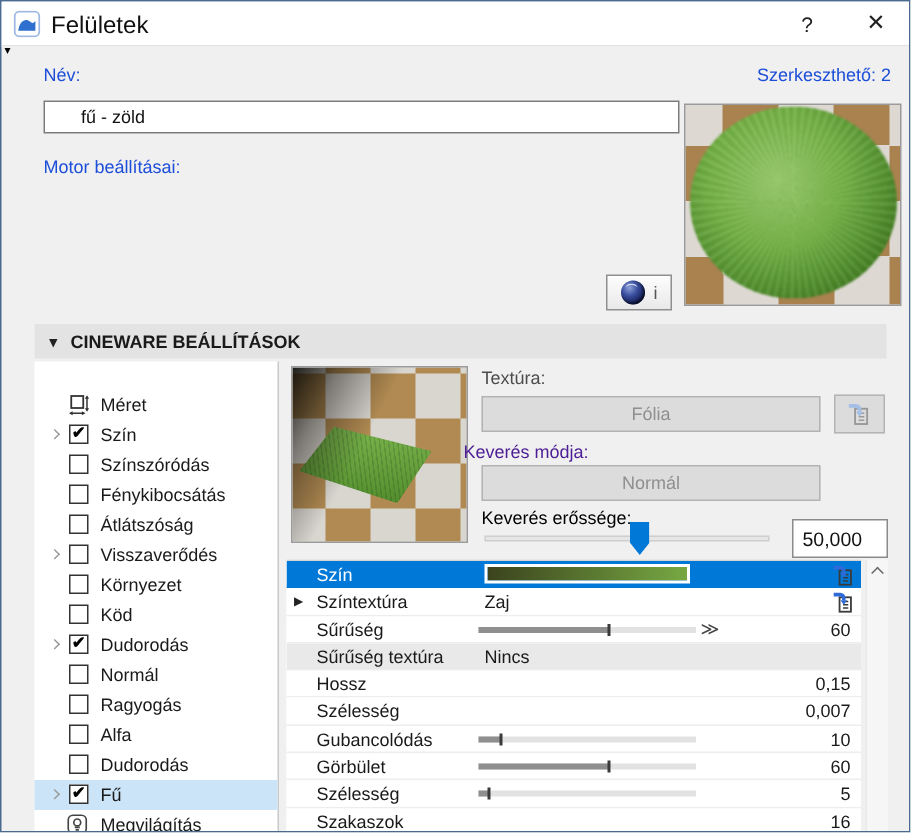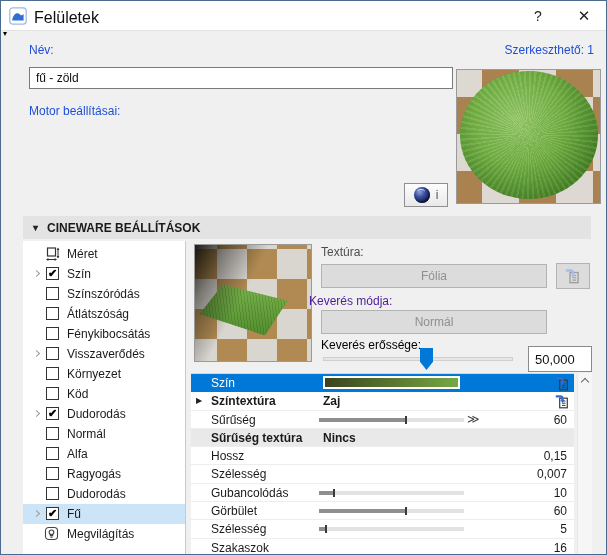--- a/index.html
+++ b/index.html
@@ -20,21 +20,21 @@
   .btn-close { left:566px; font-size:15px; }
 
   .collapse-tri { position:absolute; left:2px; top:29px; font-size:8px; color:#000; line-height:8px; }
 
   
   .lbl { position:absolute; color:#1d4ed8; }
   .lbl-name { left:28px; top:42px; }
   .lbl-editable { right:12px; top:42px; }
   .name-input { position:absolute; left:28px; top:66px; width:424px; height:22px;
                 border:1px solid #7a7a7a; background:#fff; font:12px "Liberation Sans",sans-serif;
-                padding:0 6px; color:#111; }
+                padding:0 24px; color:#111; }
   .lbl-engine { left:28px; top:103px; }
   .combo { position:absolute; left:28px; top:126px; width:424px; height:24px; background:#fff;
            border:1px solid #8a8a8a; line-height:22px; padding:0 8px; }
   .combo .chev { position:absolute; right:10px; top:7px; width:7px; height:7px;
                  border-right:1.5px solid #444; border-bottom:1.5px solid #444;
                  transform:rotate(45deg); }
 
   
   .ball-preview { position:absolute; left:455px; top:68px; width:145px; height:135px;
                   border:1px solid #9a9a9a; overflow:hidden;
@@ -58,21 +58,21 @@
   .c4d-i { color:#555; font-size:12px; }
 
   
   .section-header { position:absolute; left:22px; top:215px; width:568px; height:23px;
                     background:#e3e3e3; display:flex; align-items:center; gap:9px;
                     padding-left:10px; font-weight:bold; }
   .section-header .tri { font-size:10px; color:#222; }
 
   
   .sidebar { position:absolute; left:22px; top:240px; width:163px; bottom:0; background:#fff;
-             border-right:1px solid #c9c9c9; padding-top:3px; }
+             border-right:1px solid #c9c9c9; padding-top:19px; }
   .sb-item { position:relative; height:20px; display:flex; align-items:center; }
   .sb-item.selected { background:#cce4f7; }
   .sb-chev { position:absolute; left:11px; top:7px; width:5px; height:5px;
              border-right:1.5px solid #9a9a9a; border-bottom:1.5px solid #9a9a9a;
              transform:rotate(-45deg); }
   .sb-check { position:absolute; left:23px; top:3px; width:13px; height:13px; background:#fff;
               border:1px solid #333; font-size:11px; line-height:11px; font-weight:bold;
               text-align:center; color:#000; }
   .sb-ficon { position:absolute; left:21px; top:2px; width:16px; height:16px; }
   .sb-label { position:absolute; left:44px; top:3px; }
@@ -114,21 +114,21 @@
   
   .attr-table { position:absolute; left:190px; top:372px; width:383px; bottom:0; background:#fff;
                 border-top:1px solid #d5d5d5; overflow:hidden; }
   .row { position:relative; height:18.3px; border-bottom:1px solid #ededed; background:#fff; }
   .row.shaded { background:#e9e9e9; }
   .row.selected { background:var(--accent,#0078d7); color:#fff; border-bottom-color:var(--accent,#0078d7); }
   .row .r-expand { position:absolute; left:5px; top:5px; font-size:8px; color:#222; line-height:8px; }
   .row .r-label { position:absolute; left:20px; top:2px; }
   .row .r-value-text { position:absolute; left:132px; top:2px; }
   .row .r-num { position:absolute; right:7px; top:2px; text-align:right; }
-  .row.bold .r-label, .row.bold .r-value-text { font-weight:bold; }
+  .row.bold .r-label, .row.bold .r-value-text { font-weight:normal; }
   .grad-bar { position:absolute; left:132px; top:2px; width:137px; height:13px;
               border:2px solid #fff;
               background:linear-gradient(to right, var(--grad-start,#3b431d), var(--grad-end,#77a843)); }
   .r-slider { position:absolute; left:128px; top:7px; width:145px; height:4px; background:#e2e2e2; }
   .r-slider .fill { position:absolute; left:0; top:0; height:4px; background:#8f8f8f; }
   .r-slider .tick { position:absolute; top:-2px; width:2px; height:8px; background:#3a3a3a; }
   .r-chevrons { position:absolute; left:276px; top:1px; font-size:12px; color:#444; }
   .r-action { position:absolute; right:3px; top:0.5px; width:17px; height:17px; }
 
   
@@ -149,21 +149,21 @@
       <rect x="0.8" y="0.8" width="16.4" height="16.4" rx="3" fill="#ffffff" stroke="#9db8e2" stroke-width="1.2"></rect>
       <path d="M3.2 13.5 C3.8 7.2 8.2 4.6 11 7.4 C12.4 8.8 13.2 8.6 14.6 7.0 L14.6 13.5 Z" fill="#2f6fd0"></path>
     </svg>
     <span class="win-title">Felületek</span>
     <span class="win-btn btn-help">?</span>
     <span class="win-btn btn-close">✕</span>
   </div>
   <span class="collapse-tri">▾</span>
 
   <span class="lbl lbl-name">Név:</span>
-  <span class="lbl lbl-editable">Szerkeszthető: 1</span>
+  <span class="lbl lbl-editable">Szerkeszthető: 2</span>
   <input class="name-input" value="fű - zöld" style="">
 
   <div class="ball-preview">
     <div class="grass-ball"></div>
   </div>
 
   <span class="lbl lbl-engine">Motor beállításai:</span>
 
   <div class="c4d-btn">
     <span class="c4d-ball"></span>
@@ -198,27 +198,27 @@
       <div class="sb-item">
 
     <span class="sb-check"></span>
 
     <span class="sb-label">Színszóródás</span>
   </div>
       <div class="sb-item">
 
     <span class="sb-check"></span>
 
+    <span class="sb-label">Fénykibocsátás</span>
+  </div>
+      <div class="sb-item">
+
+    <span class="sb-check"></span>
+
     <span class="sb-label">Átlátszóság</span>
-  </div>
-      <div class="sb-item">
-
-    <span class="sb-check"></span>
-
-    <span class="sb-label">Fénykibocsátás</span>
   </div>
       <div class="sb-item">
     <span class="sb-chev"></span>
     <span class="sb-check"></span>
 
     <span class="sb-label">Visszaverődés</span>
   </div>
       <div class="sb-item">
 
     <span class="sb-check"></span>
@@ -240,27 +240,27 @@
       <div class="sb-item">
 
     <span class="sb-check"></span>
 
     <span class="sb-label">Normál</span>
   </div>
       <div class="sb-item">
 
     <span class="sb-check"></span>
 
+    <span class="sb-label">Ragyogás</span>
+  </div>
+      <div class="sb-item">
+
+    <span class="sb-check"></span>
+
     <span class="sb-label">Alfa</span>
-  </div>
-      <div class="sb-item">
-
-    <span class="sb-check"></span>
-
-    <span class="sb-label">Ragyogás</span>
   </div>
       <div class="sb-item">
 
     <span class="sb-check"></span>
 
     <span class="sb-label">Dudorodás</span>
   </div>
       <div class="sb-item selected">
     <span class="sb-chev"></span>
     <span class="sb-check">✔</span>

